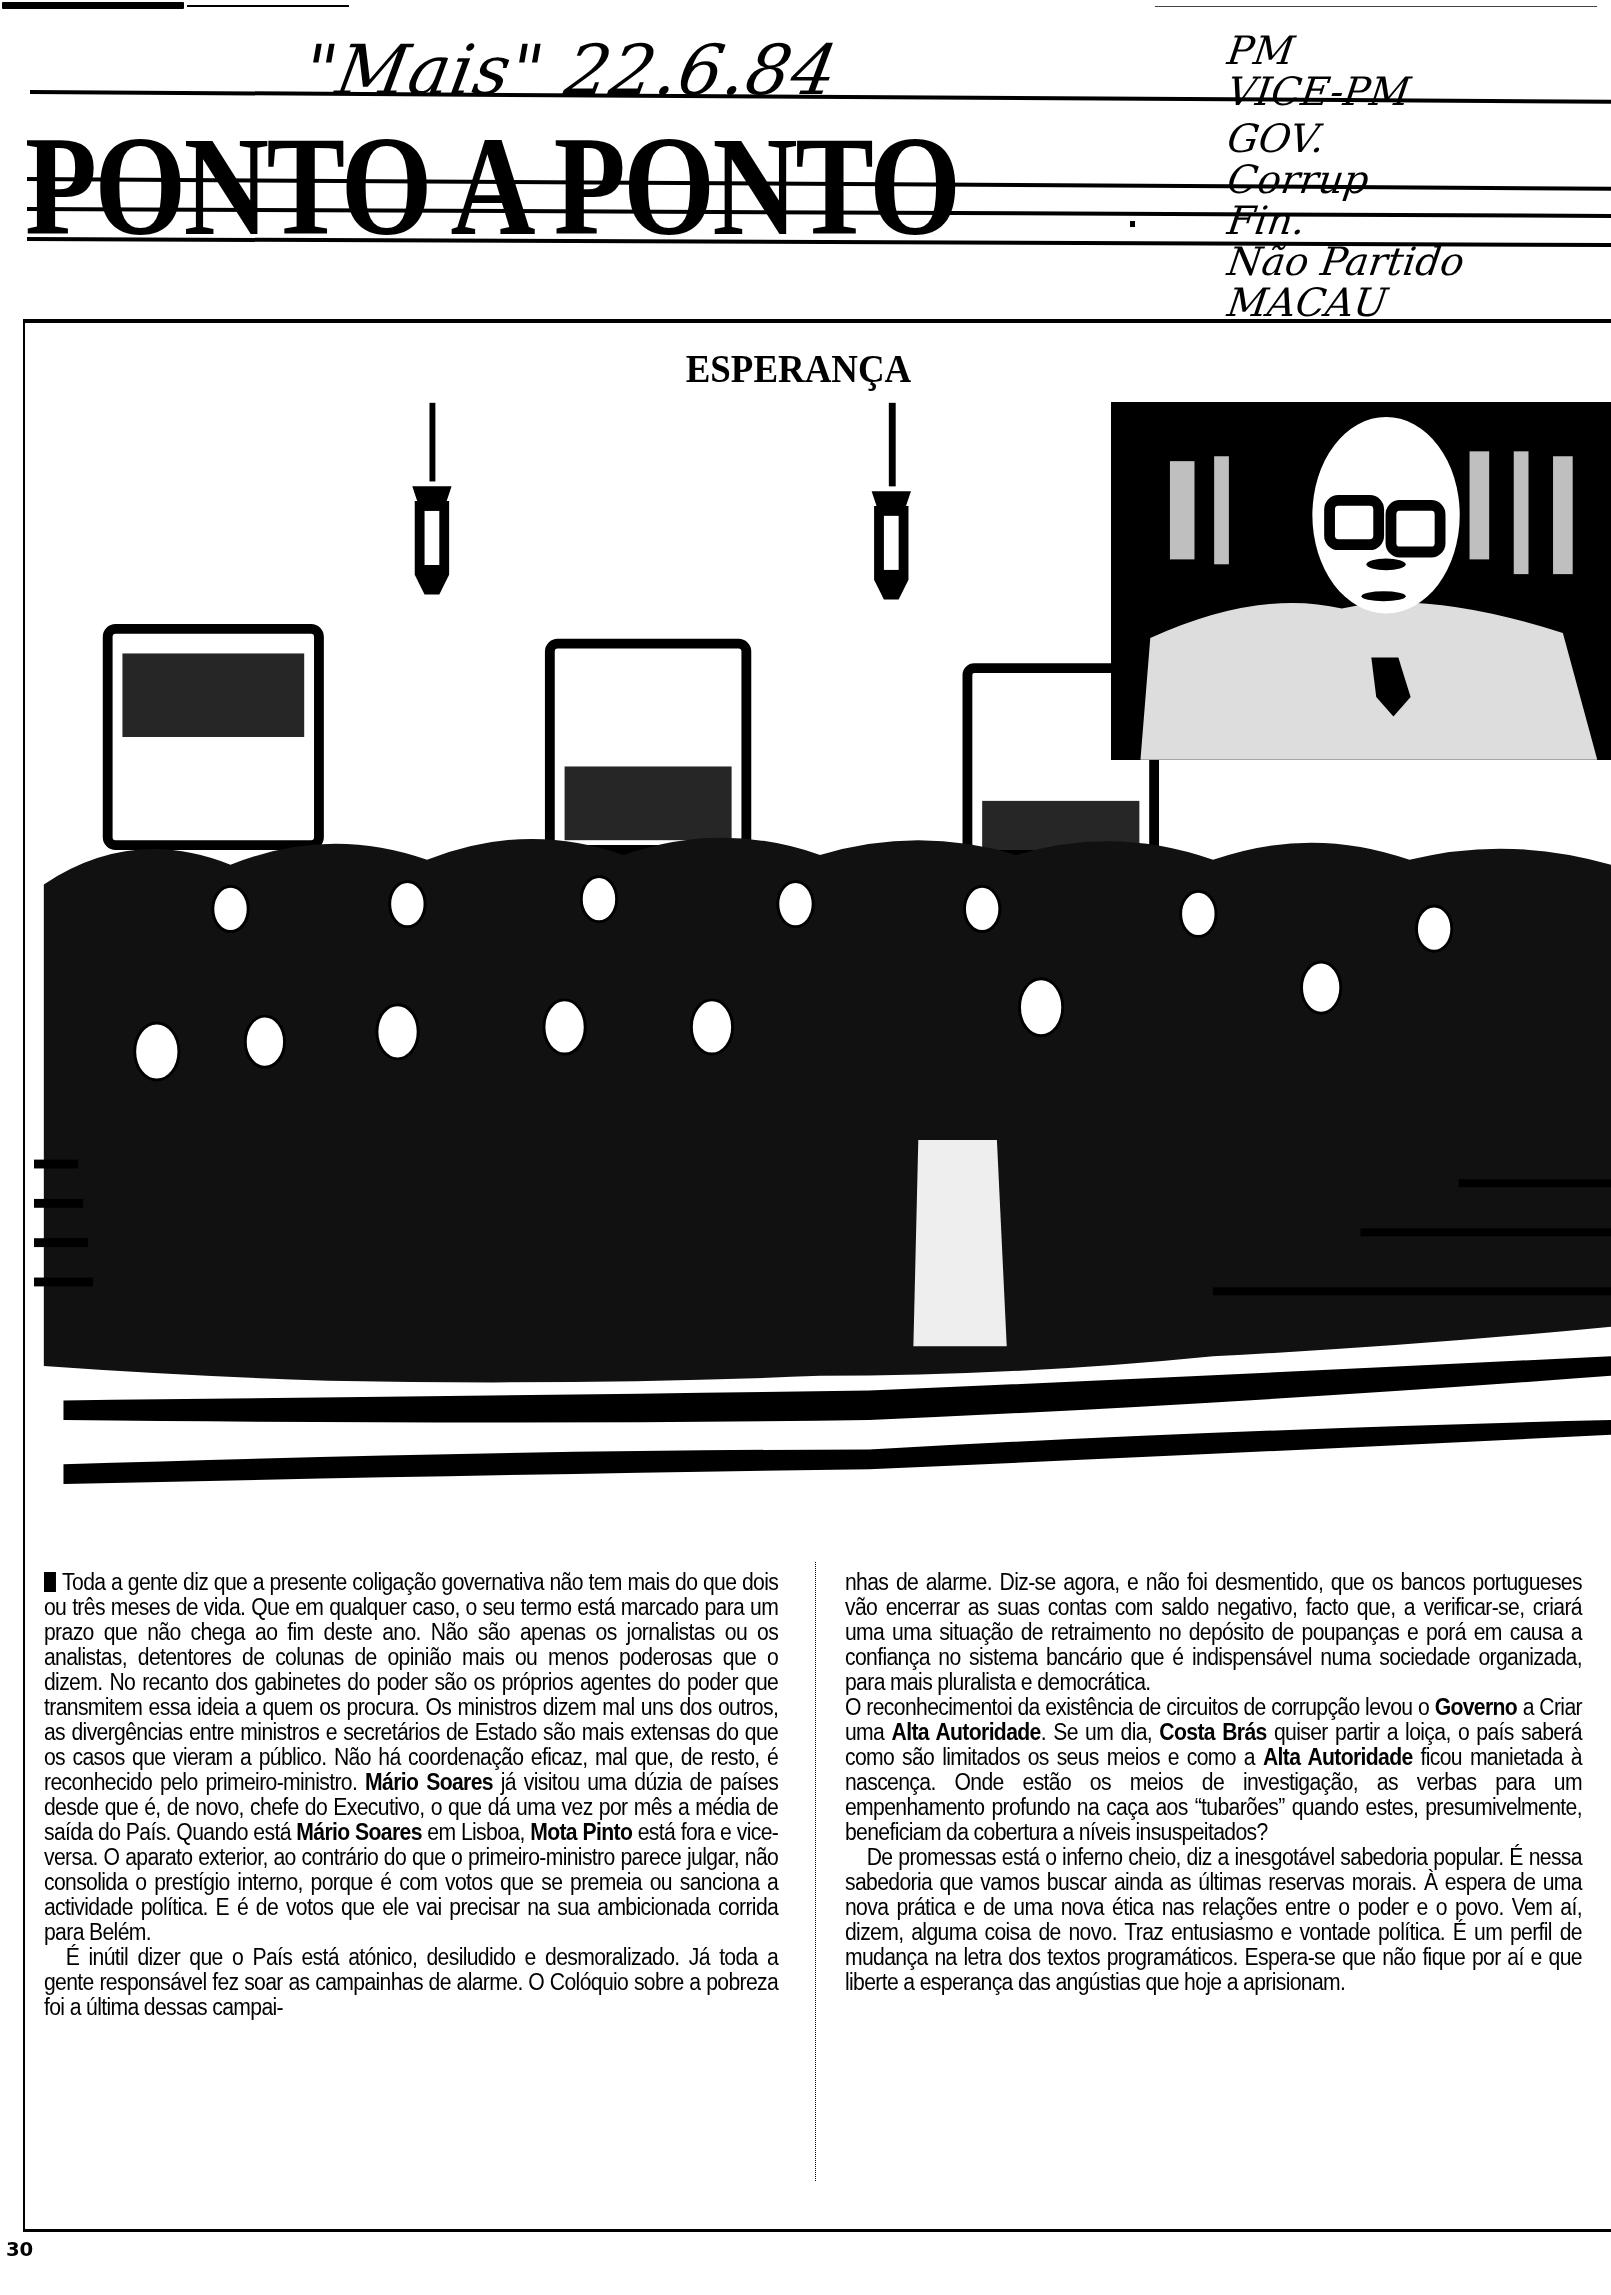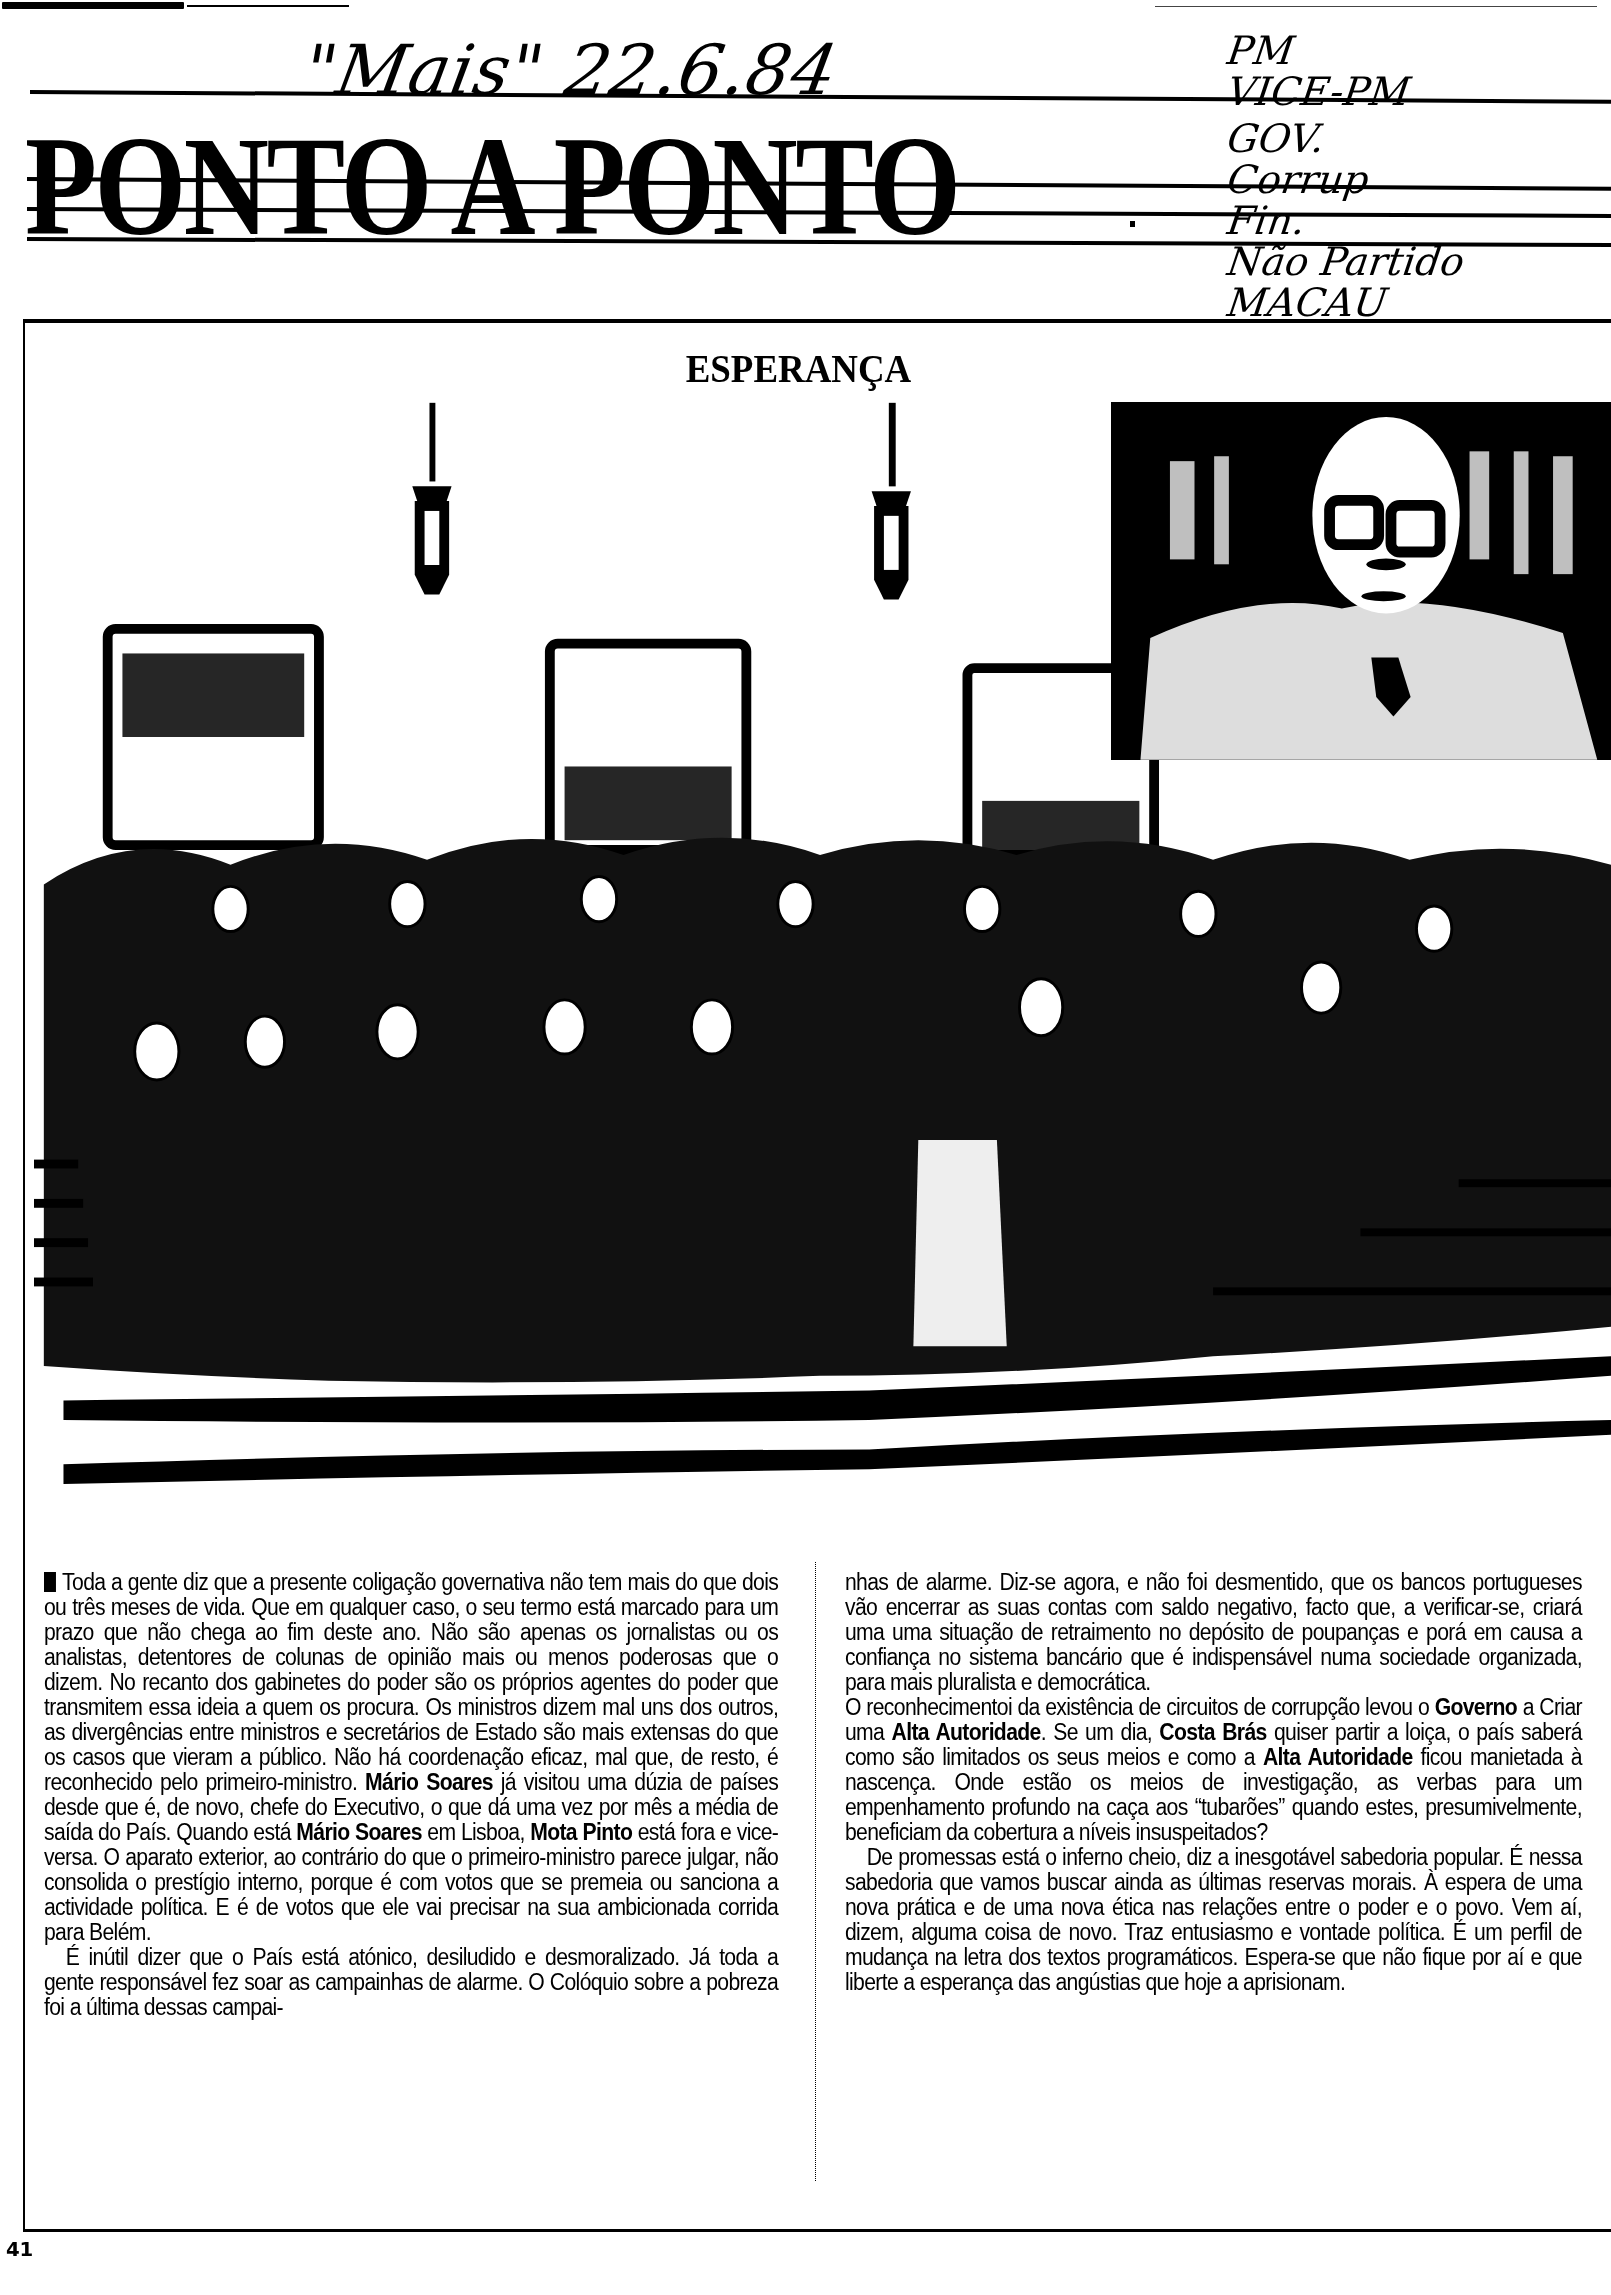--- a/index.html
+++ b/index.html
@@ -175,14 +175,14 @@
 </div>
 
 <div class="gutter"></div>
 
 <div class="col col-right">
   <p><span>nhas de alarme. Diz-se agora, e não foi desmentido, que os bancos portugueses vão encerrar as suas contas com saldo negativo, facto que, a verificar-se, criará uma uma situação de retraimento no depósito de poupanças e porá em causa a confiança no sistema bancário que é indispensável numa sociedade organizada, para mais pluralista e democrática.</span></p>
   <p><span>O reconhecimentoi da existência de circuitos de corrupção levou o </span><b>Governo</b><span> a Criar uma </span><b>Alta Autoridade</b><span>. Se um dia, </span><b>Costa Brás</b><span> quiser partir a loiça, o país saberá como são limitados os seus meios e como a </span><b>Alta Autoridade</b><span> ficou manietada à nascença. Onde estão os meios de investigação, as verbas para um empenhamento profundo na caça aos “tubarões” quando estes, presumivelmente, beneficiam da cobertura a níveis insuspeitados?</span></p>
   <p class="indent"><span>De promessas está o inferno cheio, diz a inesgotável sabedoria popular. É nessa sabedoria que vamos buscar ainda as últimas reservas morais. À espera de uma nova prática e de uma nova ética nas relações entre o poder e o povo. Vem aí, dizem, alguma coisa de novo. Traz entusiasmo e vontade política. É um perfil de mudança na letra dos textos programáticos. Espera-se que não fique por aí e que liberte a esperança das angústias que hoje a aprisionam.</span></p>
 </div>
 
-<div class="page-num">41</div>
+<div class="page-num">30</div>
 
 
 </body></html>

